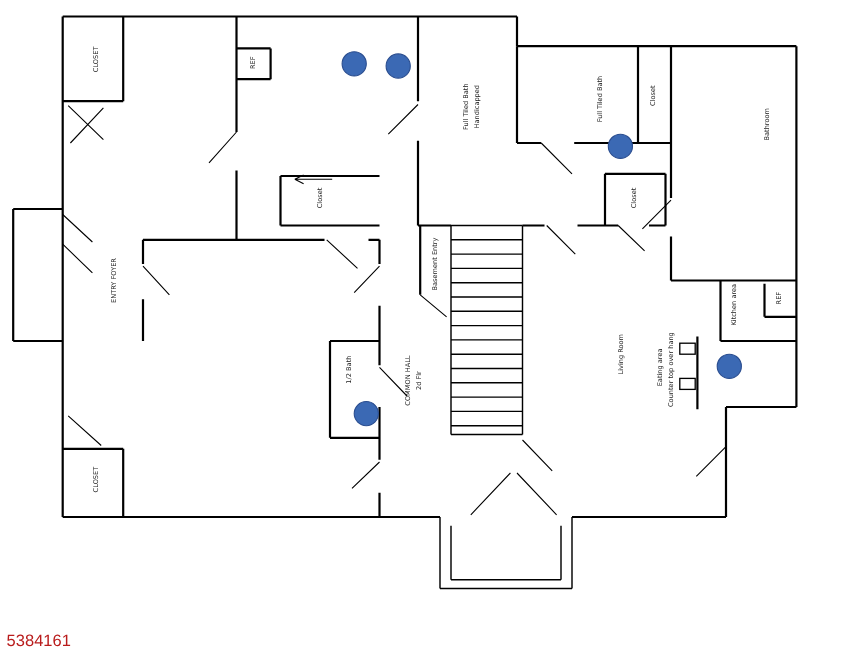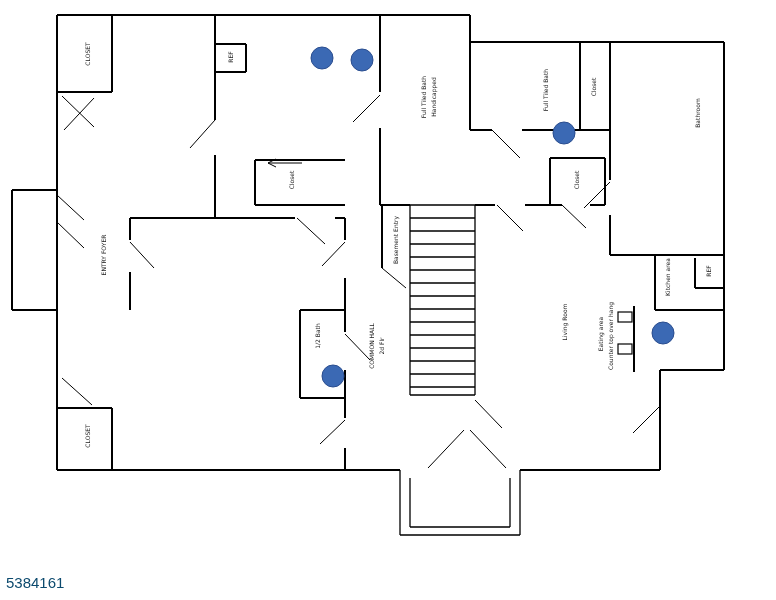--- a/index.html
+++ b/index.html
@@ -11,21 +11,21 @@
   .wall{stroke:#000;stroke-width:2;fill:none;}
   .thin{stroke:#000;stroke-width:1.3;fill:none;}
   .swing{stroke:#000;stroke-width:1;fill:none;}
   .counter{fill:#fff;stroke:#000;stroke-width:1.2;}
   .marker{fill:var(--marker-color,#3b69b4);stroke:#2a4d8f;stroke-width:1;}
   .vlabel{
     position:absolute;font-size:6px;line-height:1;color:#1a1a1a;white-space:nowrap;
     transform:translate(-50%,-50%) rotate(-90deg);transform-origin:center;
   }
   .plan-id{
-    position:absolute;left:6px;top:574px;font-size:15px;color:#0c4a6e;
+    position:absolute;left:6px;top:574px;font-size:15px;color:#b91c1c;
     font-family:"Liberation Sans",sans-serif;
   }
 </style>
 </head>
 <body>
 
 <div id="canvas">
 
   <svg id="plan-svg" width="776" height="600" viewBox="0 0 776 600">
 

